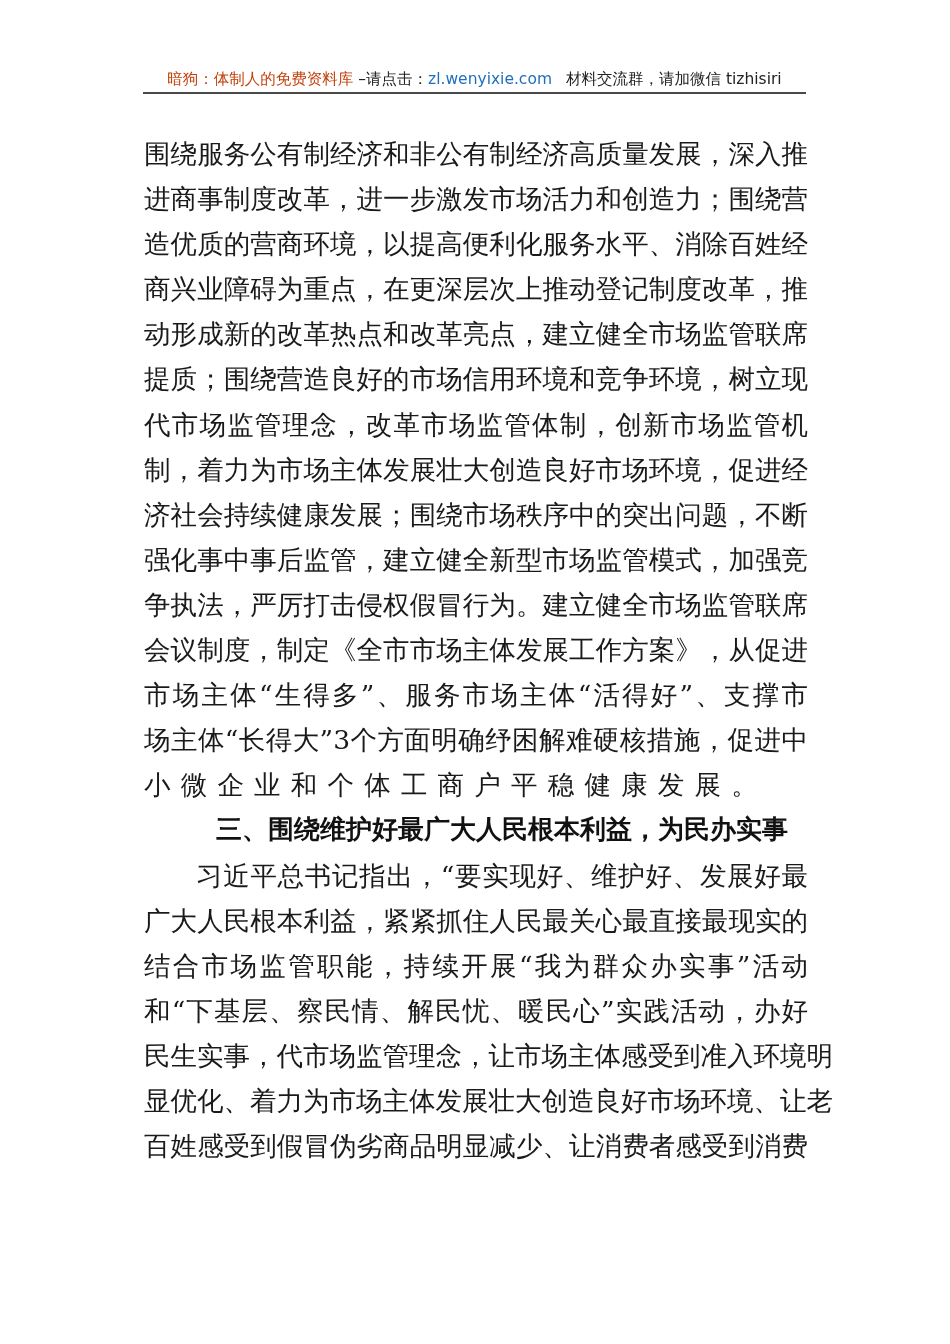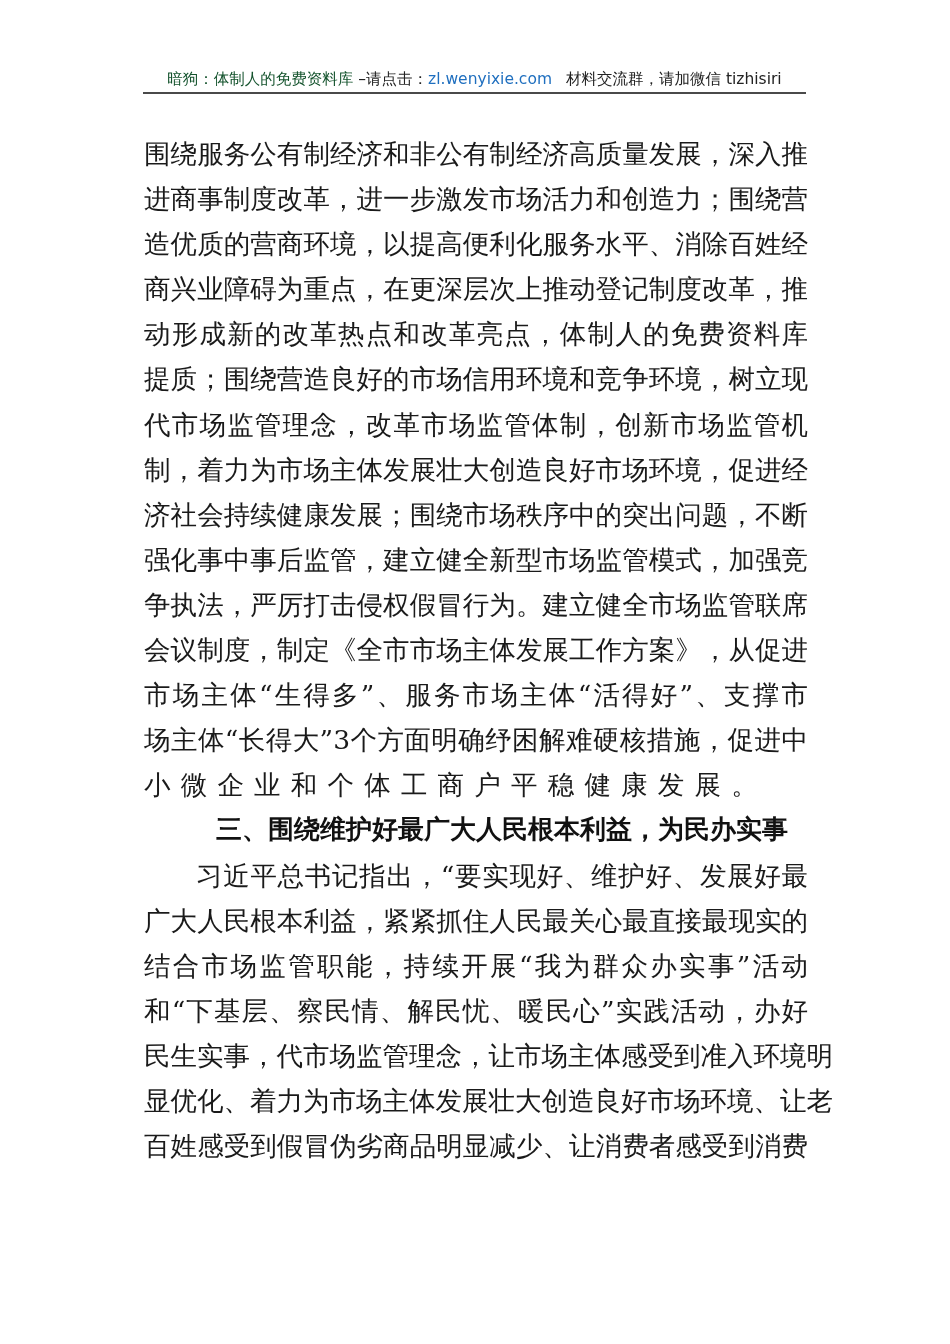--- a/index.html
+++ b/index.html
@@ -21,21 +21,21 @@
       top: 66px;
       width: 663px;
       height: 26px;
       border-bottom: 2px solid #4a4a4a;
       font-family: "DejaVu Sans", "Liberation Sans", sans-serif;
       font-size: 15.5px;
       line-height: 26px;
       white-space: nowrap;
       text-align: center;
     }
-    .header .brand { color: #14532d; }
+    .header .brand { color: #c2410c; }
     .header .dash { color: #222; text-align: right; }
     .header .url { color: #1f6fbf; }
     .header .spacer { display: inline-block; width: 14px; }
     .header .contact { color: #222; }
 
     .body-text {
       position: absolute;
       left: 144px;
       top: 131px;
       width: 664px;
@@ -75,21 +75,21 @@
 <div class="header">
   <span class="brand">暗狗：体制人的免费资料库</span><span class="dash"> –请点击：</span><span class="url">zl.wenyixie.com</span><span class="spacer"></span><span class="contact">材料交流群，请加微信 tizhisiri</span>
 </div>
 
 <div class="body-text">
   <div>
     <div class="line">围绕服务公有制经济和非公有制经济高质量发展，深入推</div>
     <div class="line">进商事制度改革，进一步激发市场活力和创造力；围绕营</div>
     <div class="line">造优质的营商环境，以提高便利化服务水平、消除百姓经</div>
     <div class="line">商兴业障碍为重点，在更深层次上推动登记制度改革，推</div>
-    <div class="line">动形成新的改革热点和改革亮点，体制人的免费资料库</div>
+    <div class="line">动形成新的改革热点和改革亮点，建立健全市场监管联席</div>
     <div class="line">提质；围绕营造良好的市场信用环境和竞争环境，树立现</div>
     <div class="line">代市场监管理念，改革市场监管体制，创新市场监管机</div>
     <div class="line">制，着力为市场主体发展壮大创造良好市场环境，促进经</div>
     <div class="line">济社会持续健康发展；围绕市场秩序中的突出问题，不断</div>
     <div class="line">强化事中事后监管，建立健全新型市场监管模式，加强竞</div>
     <div class="line">争执法，严厉打击侵权假冒行为。建立健全市场监管联席</div>
     <div class="line">会议制度，制定《全市市场主体发展工作方案》，从促进</div>
     <div class="line">市场主体“生得多”、服务市场主体“活得好”、支撑市</div>
     <div class="line">场主体“长得大”3个方面明确纾困解难硬核措施，促进中</div>
     <div class="line last">小微企业和个体工商户平稳健康发展。</div>

